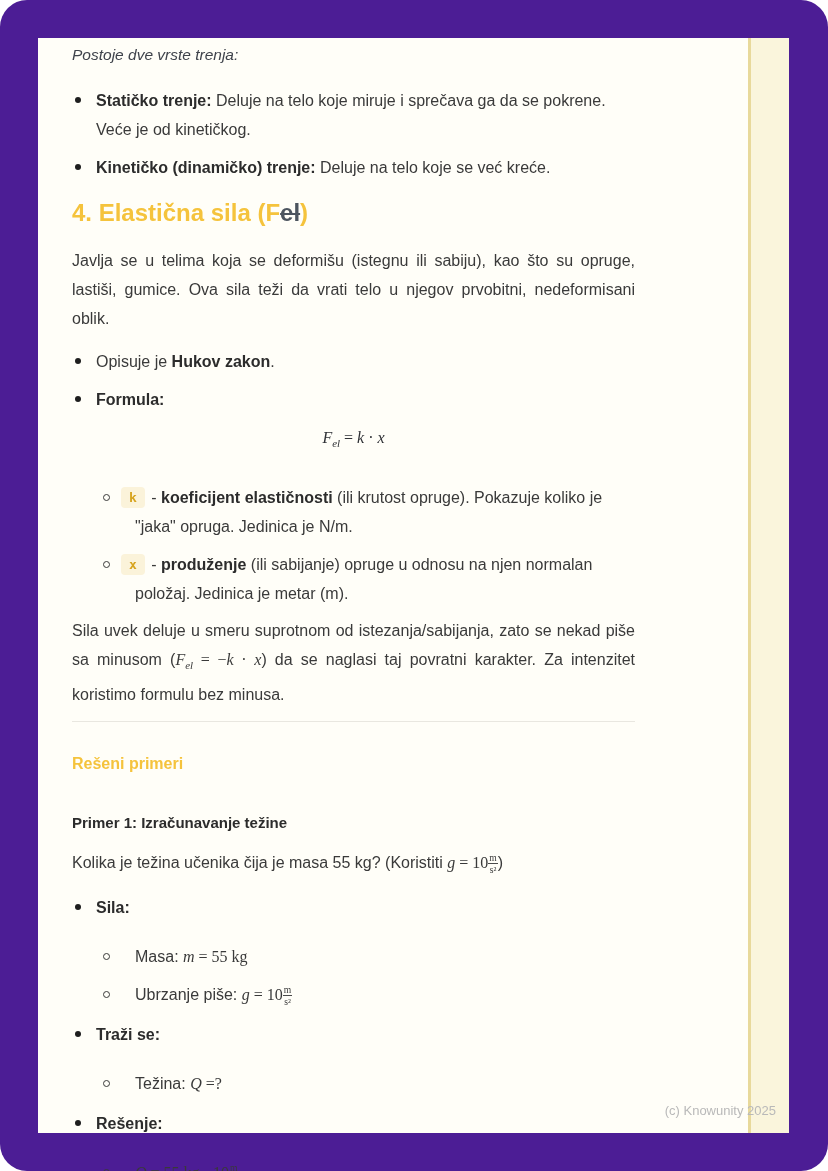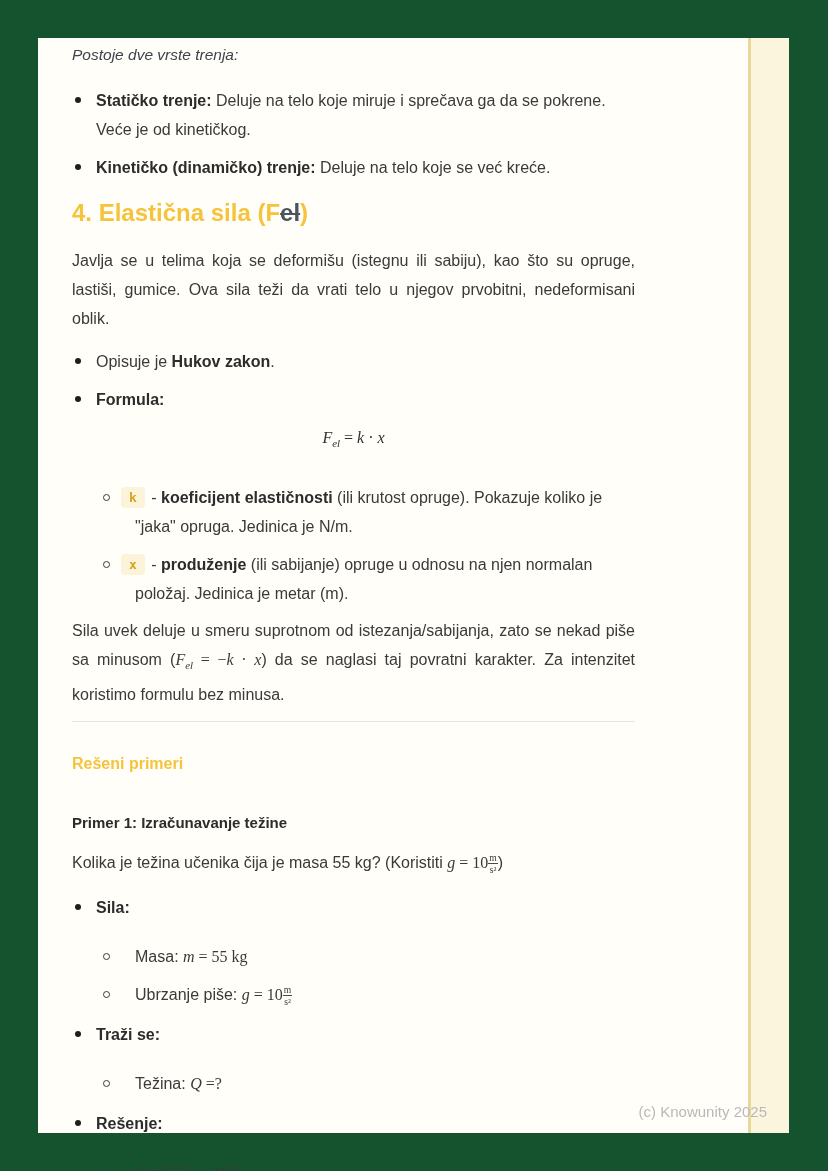--- a/index.html
+++ b/index.html
@@ -1,17 +1,17 @@
 <!DOCTYPE html>
 <html><head>
 <meta charset="utf-8">
 <style>
   html,body{margin:0;padding:0;background:#ffffff;width:828px;height:1171px;overflow:hidden;
     font-family:"Liberation Sans",sans-serif;-webkit-font-smoothing:antialiased;}
-  .stage{position:relative;width:828px;height:1171px;background:#14532d;}
+  .stage{position:relative;width:828px;height:1171px;background:#4c1d95;border-radius:27px;}
   .card{position:absolute;left:38px;top:38px;width:751px;height:1095px;background:#FFFEF8;}
   .band{position:absolute;top:0;right:0;width:38px;height:100%;background:#FAF5DC;
     border-left:3px solid #E8D99B;z-index:1;}
   .content{position:absolute;left:34px;top:0;width:563px;padding-top:6px;color:#3A3A3A;
     font-size:16px;z-index:2;}
   .intro{margin:0;font-style:italic;font-size:15.5px;line-height:22px;color:#3F434B;}
   ul{list-style:none;margin:0;padding:0;}
   .l1{margin-top:20px;}
   .l1 > li{position:relative;padding-left:24px;line-height:29px;}
   .l1 > li + li{margin-top:9px;}
@@ -42,21 +42,21 @@
   .divider{border:none;border-top:1px solid #E9E7E0;margin:12px 0 0 0;width:563px;}
   .h-main{margin:26px 0 0 0;font-size:16px;line-height:31px;font-weight:700;color:#F5C33C;}
   .h-sub{margin:32px 0 0 0;font-size:15px;line-height:23px;font-weight:700;color:#2C2C2C;}
   .question{margin-top:14px;}
   .frac{display:inline-block;vertical-align:-5px;text-align:center;font-family:"Liberation Serif",serif;
     font-size:0.6em;line-height:1.15;font-style:normal;}
   .frac .num{display:block;border-bottom:1px solid #4A4A4A;padding:0 1px;}
   .frac .den{display:block;}
   .solve-list{margin-top:16px;}
   .solve-list > li + li{margin-top:10px;}
-  .watermark{position:absolute;top:1103px;right:61px;font-size:15px;color:#B9B9B9;z-index:3;text-align:center;}
+  .watermark{position:absolute;top:1103px;right:52px;font-size:13px;color:#B9B9B9;z-index:3;text-align:center;}
 </style>
 </head>
 <body>
 
 <div class="stage">
   <div class="card">
     <div class="band"></div>
 
     <div class="content">
 

